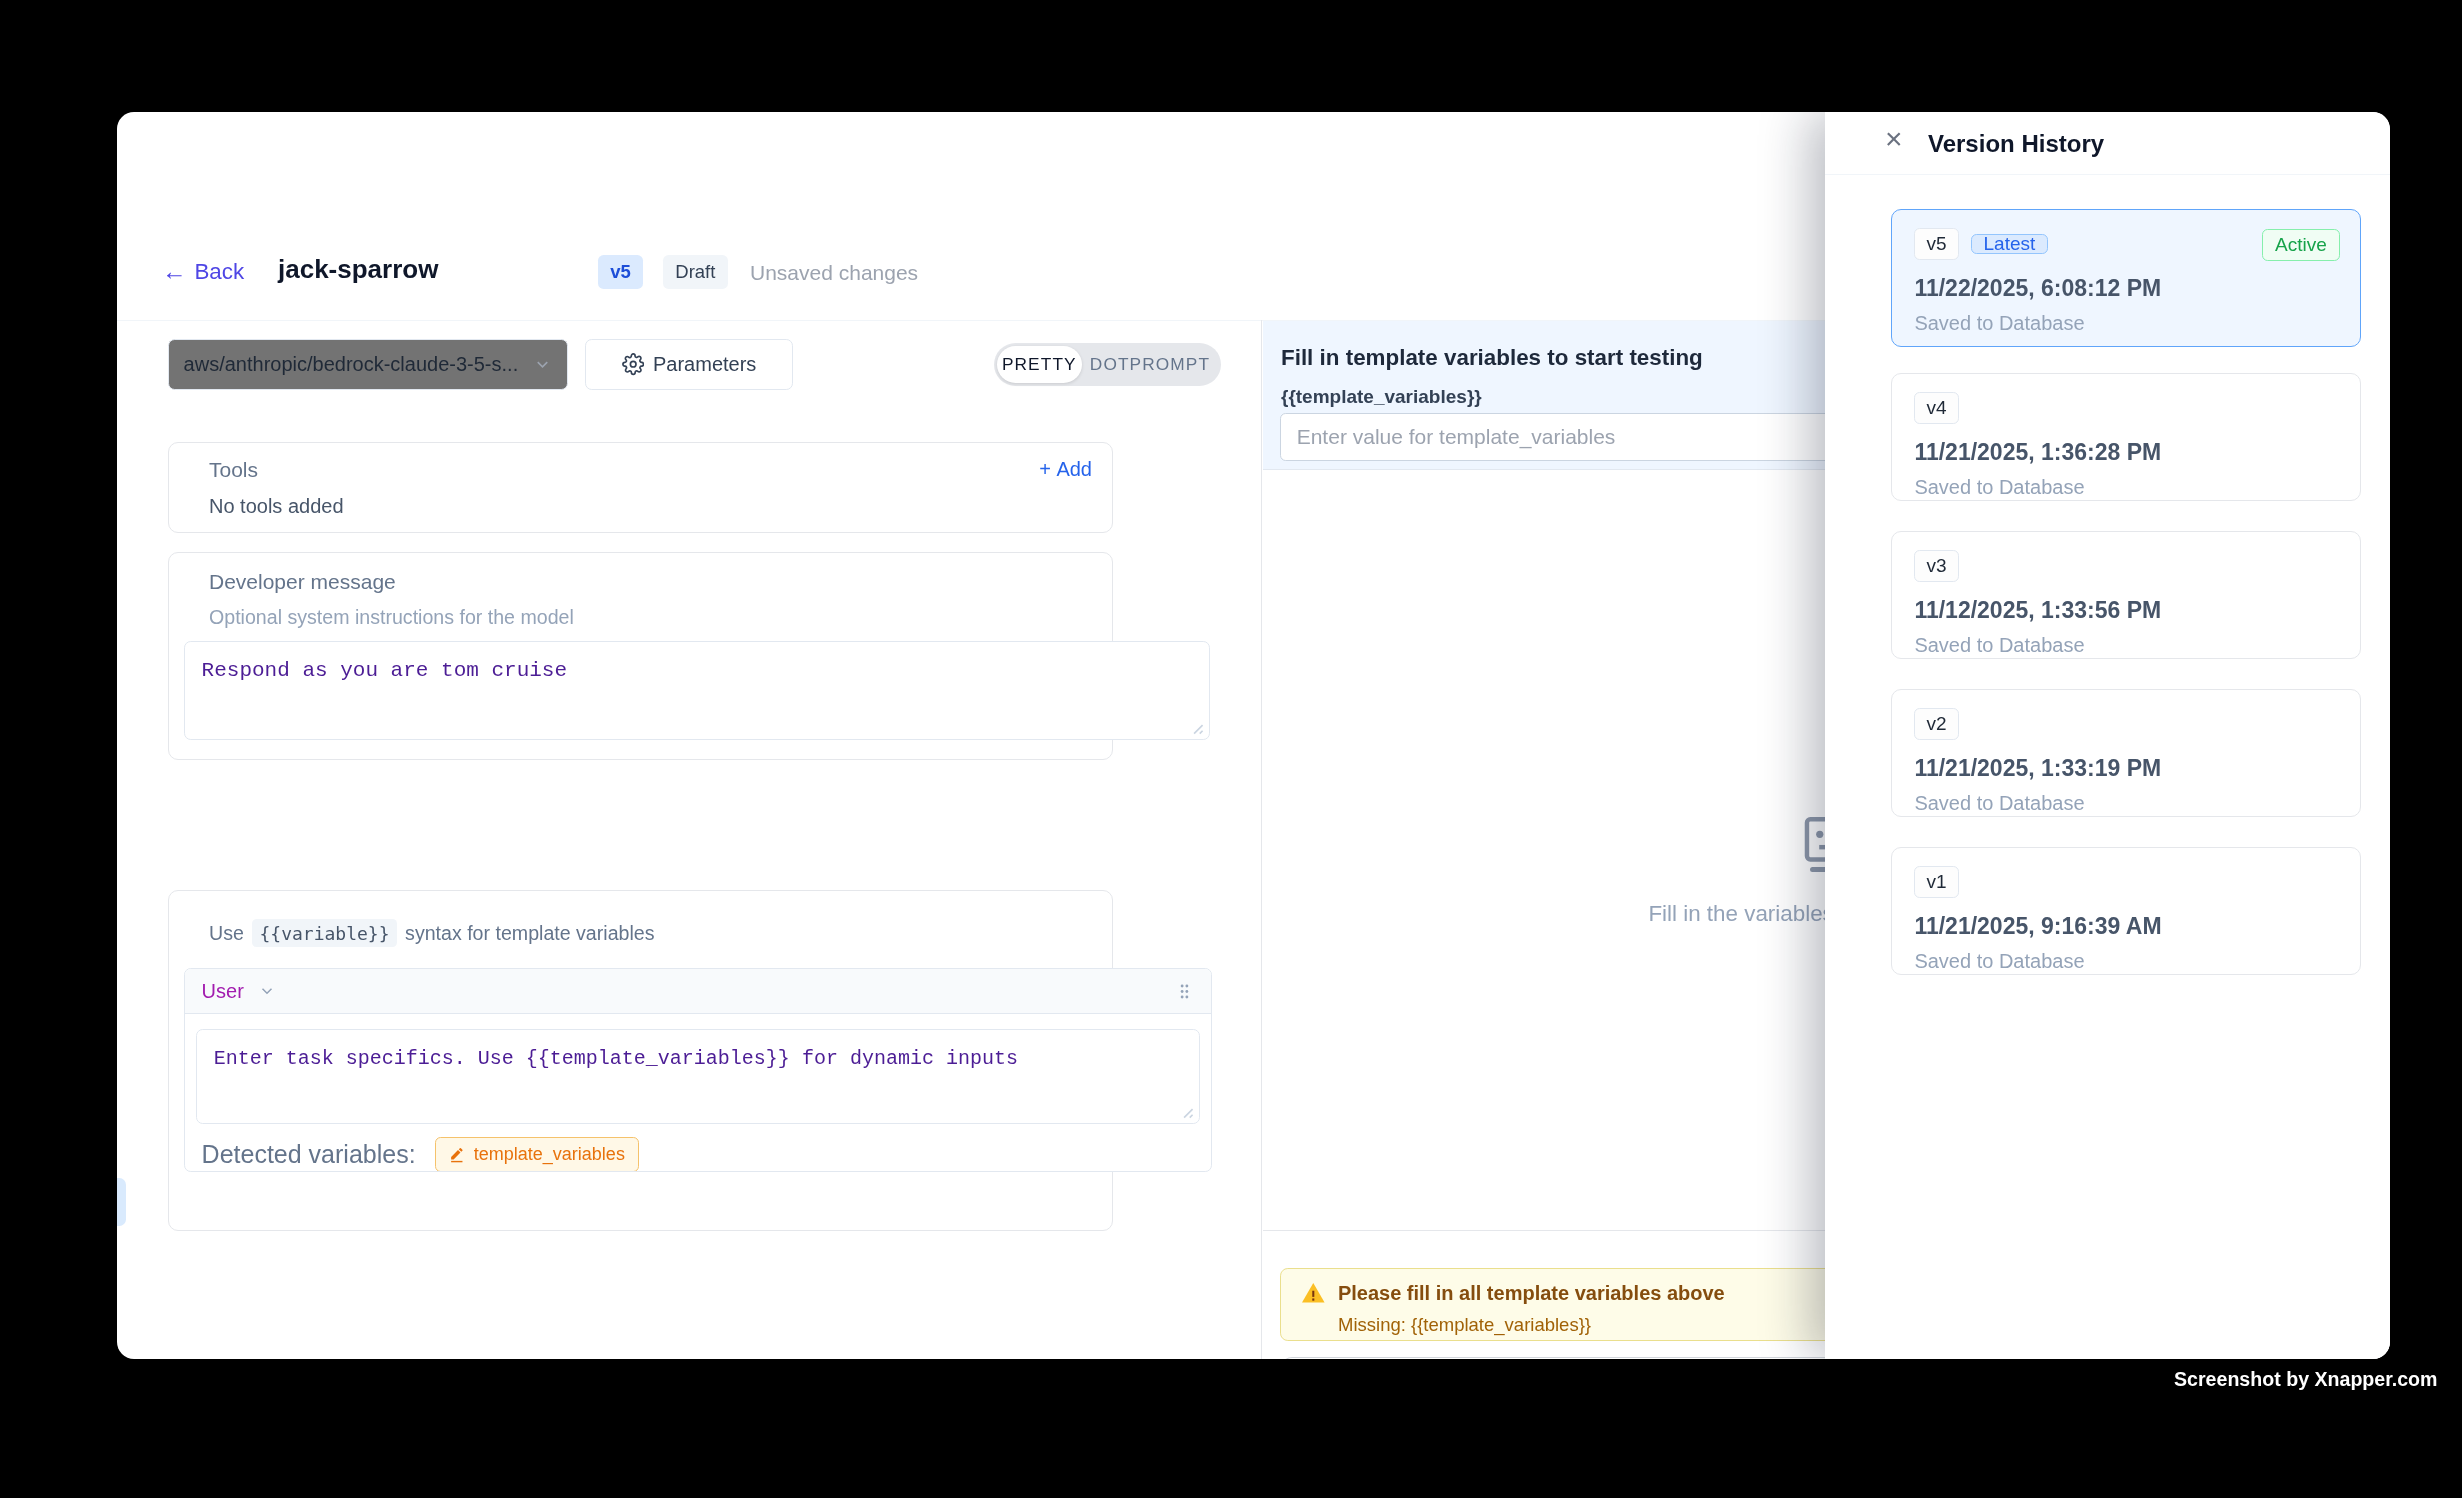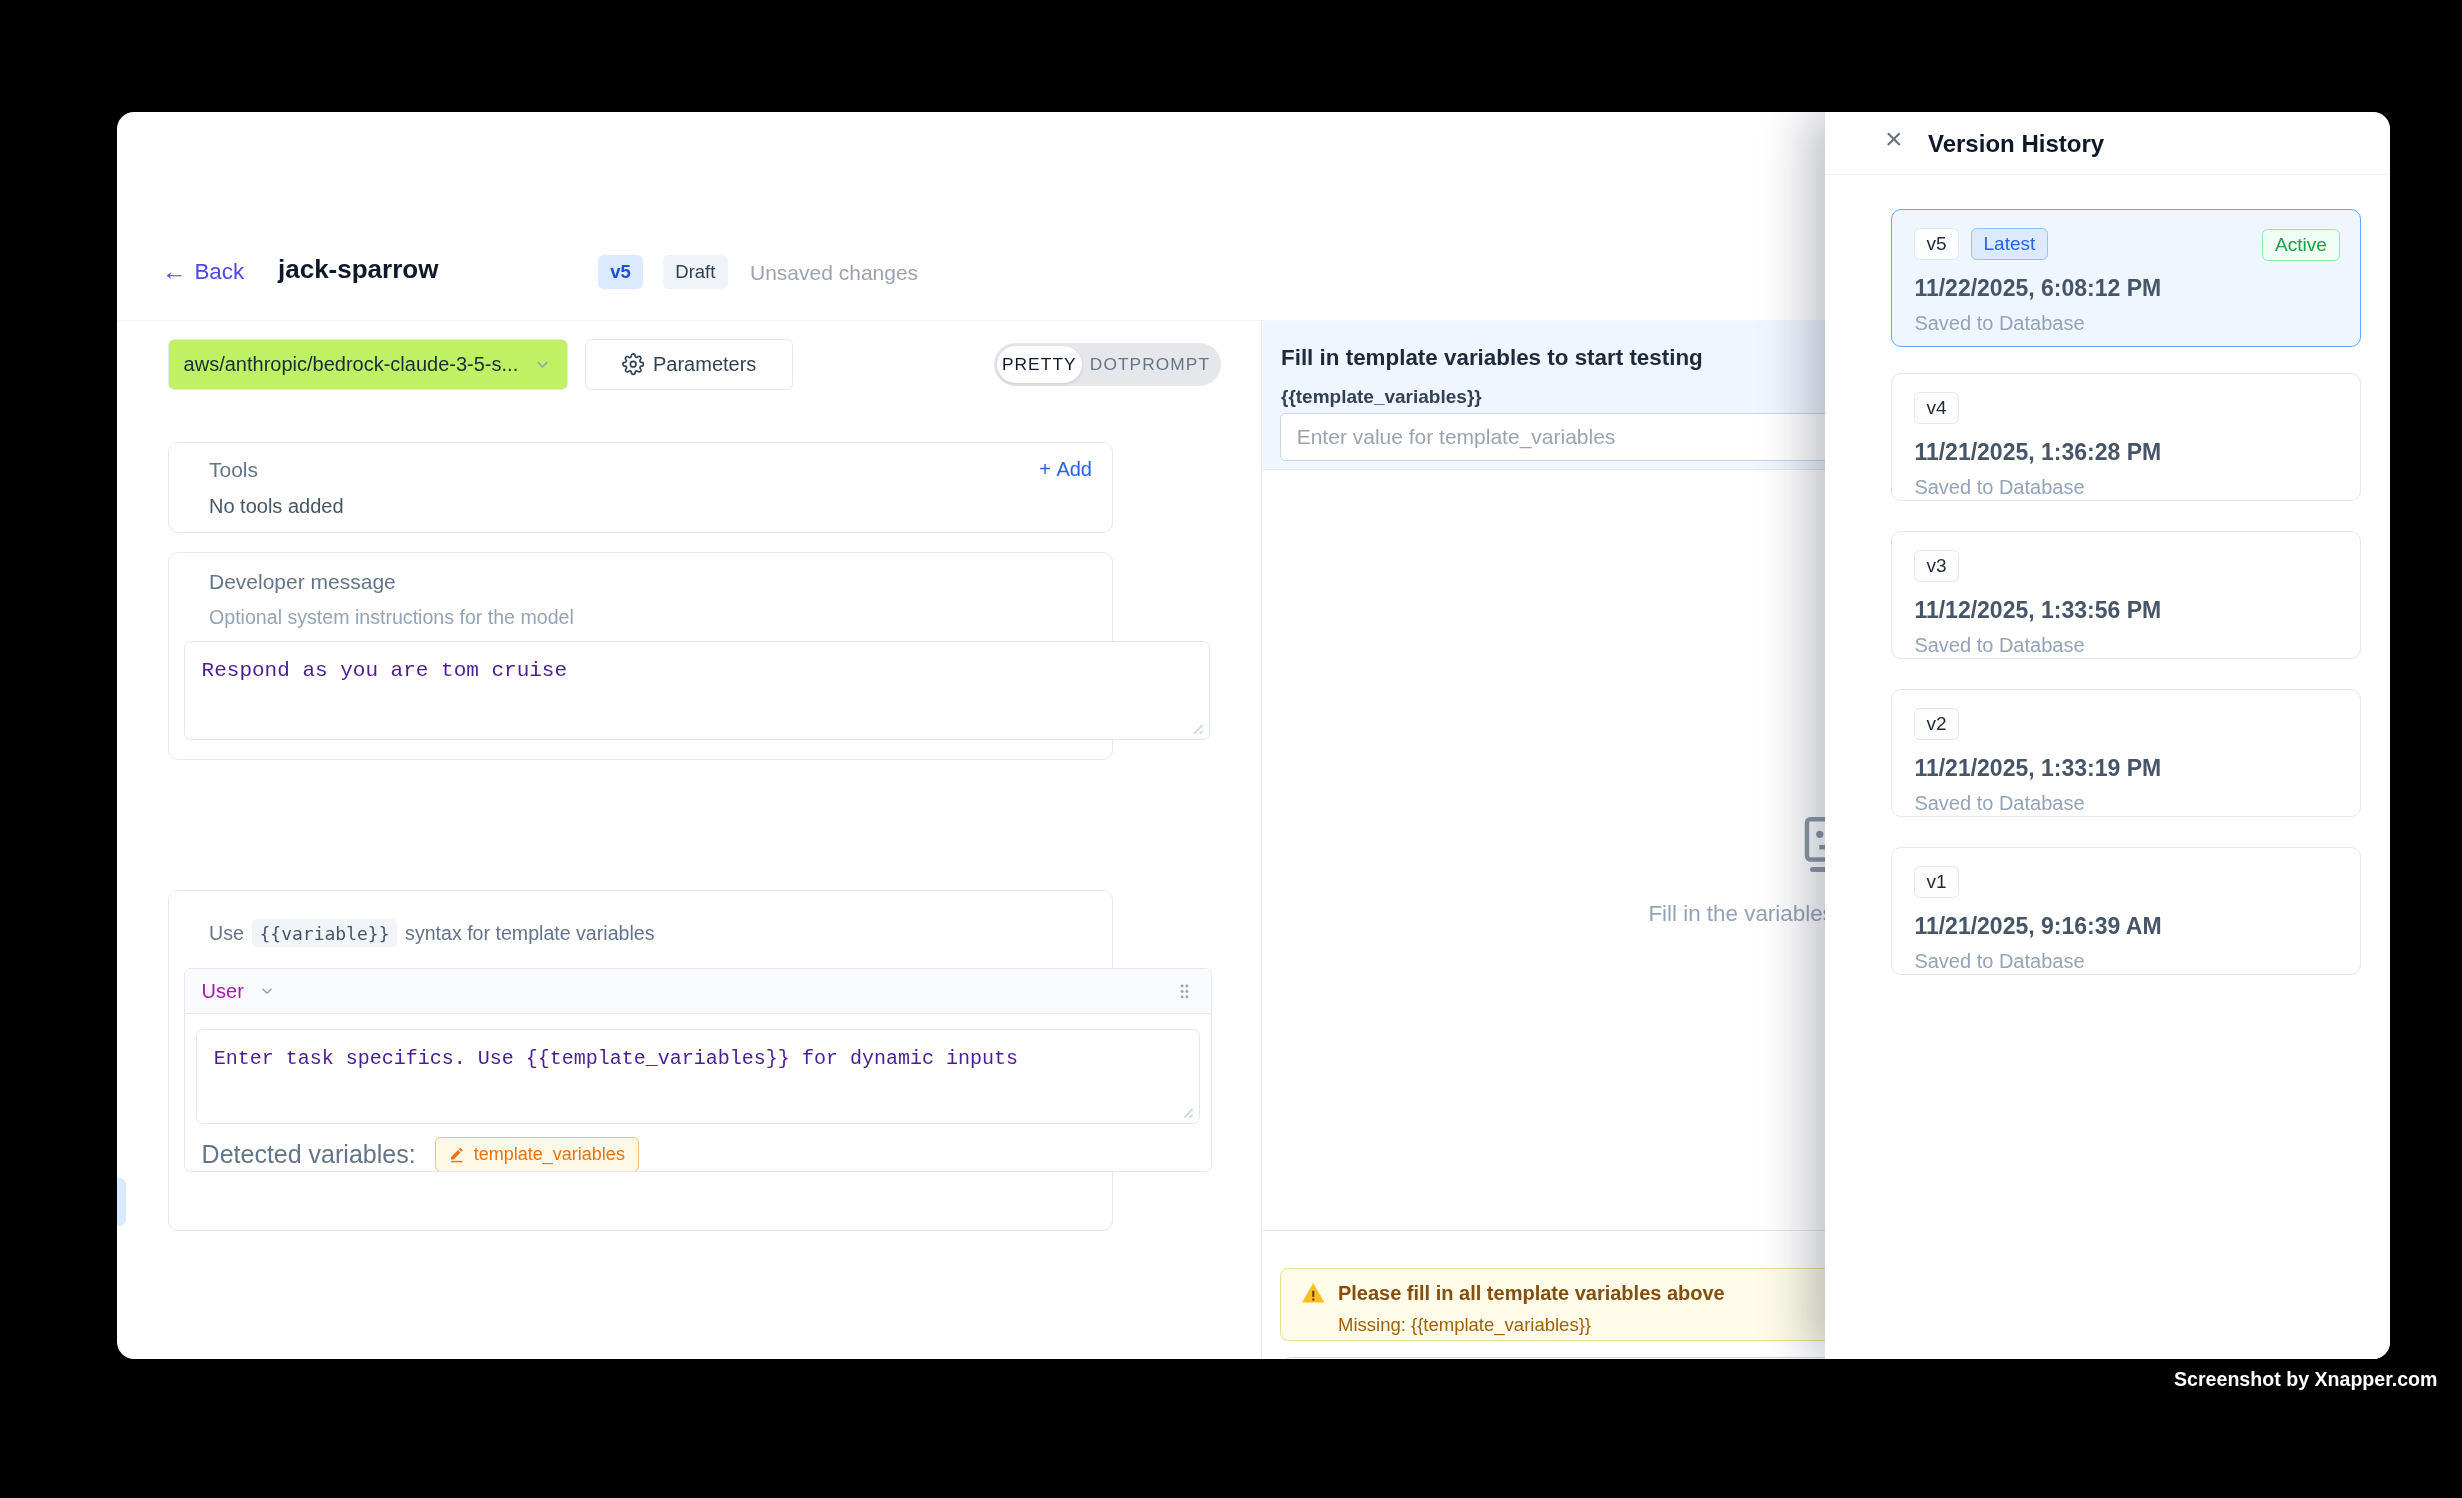--- a/index.html
+++ b/index.html
@@ -18,21 +18,21 @@
            font-size:18.5px; height:34px; padding:0 12.3px; }
   .hdr-v { position:absolute; left:481px; top:143px; background:#dbeafe; color:#1d4ed8; font-weight:600; }
   .hdr-draft { position:absolute; left:546px; top:143px; background:#f1f5f9; color:#334155; }
   .hdr-unsaved { position:absolute; left:633px; top:149px; color:#9ca3af; font-size:21px; }
   .hdr-divider { position:absolute; left:0; top:208px; width:100%; height:1.1px; background:#f1f5f9; }
 
   
   .v-divider { position:absolute; left:1144px; top:208px; width:1.1px; height:1039px; background:#e5e7eb; }
 
   .select-box { position:absolute; left:51px; top:227px; width:400px; height:51px; border:1.1px solid #e2e8f0;
-                border-radius:6.7px; display:flex; align-items:center; padding:0 14.6px; gap:6px; background:#bef264; }
+                border-radius:6.7px; display:flex; align-items:center; padding:0 14.6px; gap:6px; background:#737373; }
   .select-box .sel-text { font-size:20px; color:#1f2937; white-space:nowrap; overflow:hidden; flex:1; }
   .btn-params { position:absolute; left:468px; top:227px; width:208px; height:51px; border:1.1px solid #e2e8f0;
                 border-radius:6.7px; display:flex; align-items:center; justify-content:center; gap:9px;
                 background:#fff; font-size:20px; color:#334155; cursor:pointer; }
   .toggle { position:absolute; left:877px; top:231px; width:227px; height:43px; background:#e5e7eb;
             border-radius:559px; display:flex; align-items:center; padding:2.8px; }
   .toggle .opt { font-size:17.3px; font-weight:400; letter-spacing:1.1px; display:flex; align-items:center;
                  justify-content:center; height:37px; border-radius:559px; cursor:pointer; }
   .toggle .opt.on { background:#fff; color:#0f172a; width:85px; box-shadow:0 1.1px 3.4px rgba(0,0,0,.12); }
   .toggle .opt.off { color:#64748b; flex:1; }
@@ -100,21 +100,21 @@
   .vh-head { position:absolute; left:0; top:0; width:100%; height:63px; border-bottom:1.1px solid #f1f5f9; }
   .vh-close { position:absolute; left:60px; top:12.3px; font-size:30px; color:#6b7280; cursor:pointer; line-height:1; }
   .vh-title { position:absolute; left:103px; top:18px; font-size:24px; font-weight:700; color:#0f172a; }
   .vcard { position:absolute; left:66px; width:470px; background:#fff; border:1.1px solid #e5e7eb;
            border-radius:10px; padding:18px 22.4px; cursor:pointer; }
   .vcard.active { background:#eff6ff; border:1.7px solid #60a5fa; }
   .vc-0 { top:97px; height:138px; } .vc-1 { top:261px; height:128px; } .vc-2 { top:419px; height:128px; }
   .vc-3 { top:577px; height:128px; } .vc-4 { top:735px; height:128px; }
   .vbadge { display:inline-flex; align-items:center; height:32px; padding:0 11.2px; border:1.1px solid #e2e8f0;
             background:#fdfdfd; border-radius:5.6px; font-size:19px; color:#1f2937; }
-  .chip-latest { display:inline-flex; align-items:center; height:32px; padding:0 11.2px; margin-left:10px;
+  .chip-latest { display:inline-flex; align-items:center; height:20px; padding:0 11.2px; margin-left:10px;
                  background:#dbeafe; border:1.1px solid #93c5fd; border-radius:5.6px; font-size:19px; color:#2563eb; }
   .chip-active { position:absolute; right:20px; top:19px; display:inline-flex; align-items:center; height:32px;
                  padding:0 12.3px; background:#f0fdf4; border:1.1px solid #86efac; border-radius:5.6px;
                  font-size:19px; color:#16a34a; }
   .vtime { font-size:23px; font-weight:600; color:#475569; margin-top:14.6px; }
   .vstatus { font-size:20px; color:#94a3b8; margin-top:10px; }
 
   .watermark { position:absolute; left:2174px; top:1368px; color:#fff; font-size:19.6px; font-weight:600; }
 </style>
 </head>

